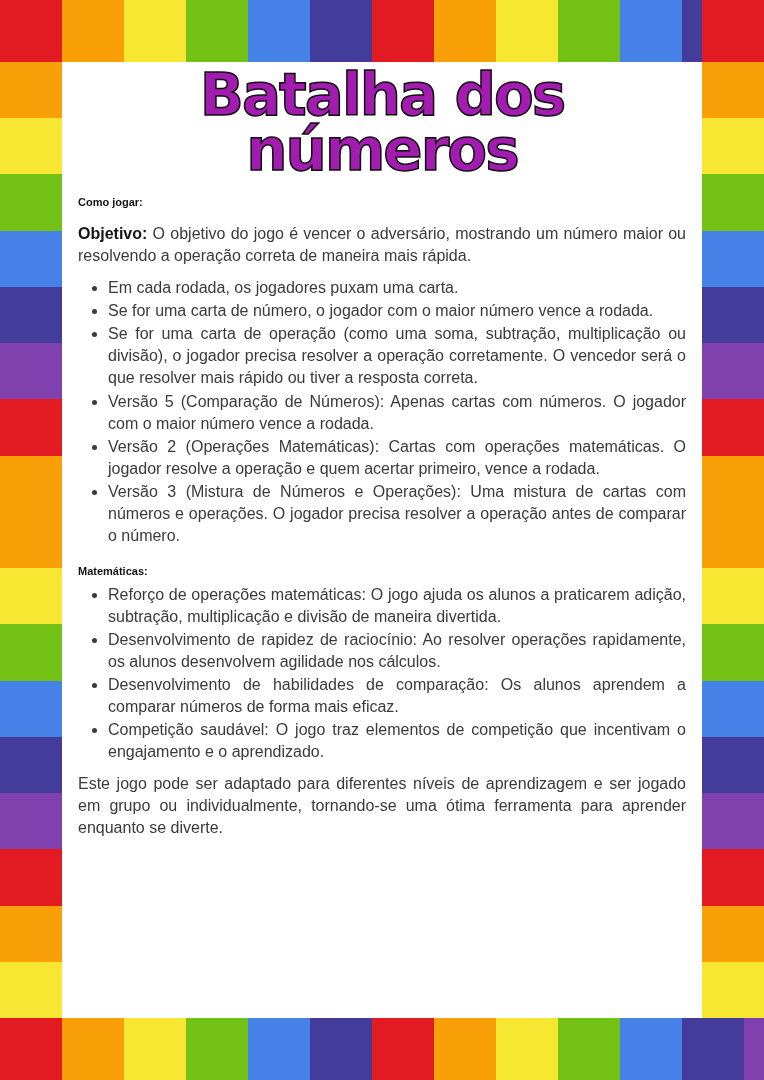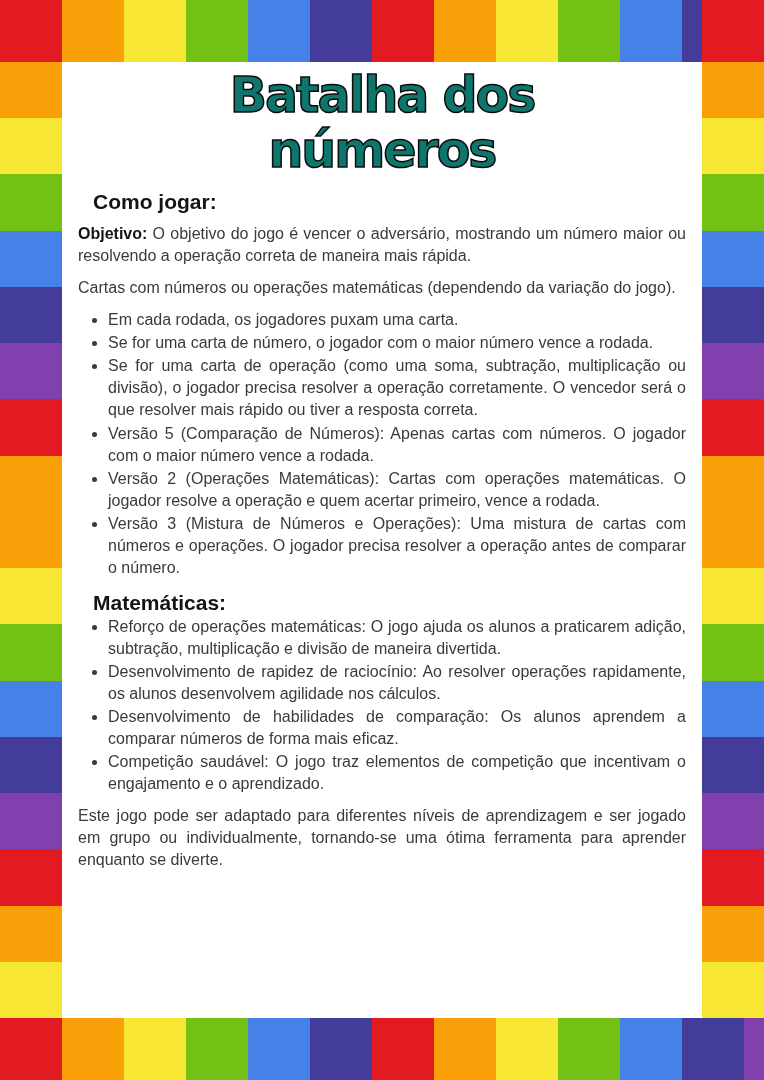--- a/index.html
+++ b/index.html
@@ -27,41 +27,41 @@
     background: #ffffff;
     box-sizing: border-box;
     padding: 2px 16px 0 16px;
     overflow: hidden;
   }
 
   .doc-title {
     text-align: center;
     font-family: "DejaVu Sans", sans-serif;
     font-weight: bold;
-    font-size: 49px;
+    font-size: 58px;
     line-height: 55px;
     letter-spacing: -2px;
-    color: #0f766e;
+    color: #a21caf;
     -webkit-text-stroke: 1.5px #0c0c0c;
     margin: 4px 0 10px 0;
   }
 
   .para {
     font-size: 16px;
     line-height: 22px;
     color: #3a3a3a;
     text-align: justify;
     margin: 10px 0;
   }
   .heading {
-    font-size: 21px;
+    font-size: 11px;
     line-height: 22px;
     font-weight: bold;
     color: #141414;
-    margin: 13px 0 0 15px;
+    margin: 13px 0 0 0;
     text-align: left;
   }
   .lead { font-weight: bold; color: #141414; }
 
   ul.bullets {
     margin: 2px 0 0 0;
     padding: 0 0 0 30px;
     list-style: disc;
   }
   ul.bullets li {
@@ -150,21 +150,20 @@
   <div class="doc-title">
     <div>Batalha dos</div>
     <div>números</div>
   </div>
 
 
   <p class="heading">Como jogar:</p>
 
   <p class="para"><span class="lead">Objetivo:</span> <span>O objetivo do jogo é vencer o adversário, mostrando um número maior ou resolvendo a operação correta de maneira mais rápida.</span></p>
 
-  <p class="para tight">Cartas com números ou operações matemáticas (dependendo da variação do jogo).</p>
 
   <ul class="bullets">
     <li>Em cada rodada, os jogadores puxam uma carta.</li>
     <li>Se for uma carta de número, o jogador com o maior número vence a rodada.</li>
     <li>Se for uma carta de operação (como uma soma, subtração, multiplicação ou divisão), o jogador precisa resolver a operação corretamente. O vencedor será o que resolver mais rápido ou tiver a resposta correta.</li>
   </ul>
 
   <ul class="bullets">
     <li>Versão 5 (Comparação de Números): Apenas cartas com números. O jogador com o maior número vence a rodada.</li>
     <li>Versão 2 (Operações Matemáticas): Cartas com operações matemáticas. O jogador resolve a operação e quem acertar primeiro, vence a rodada.</li>

